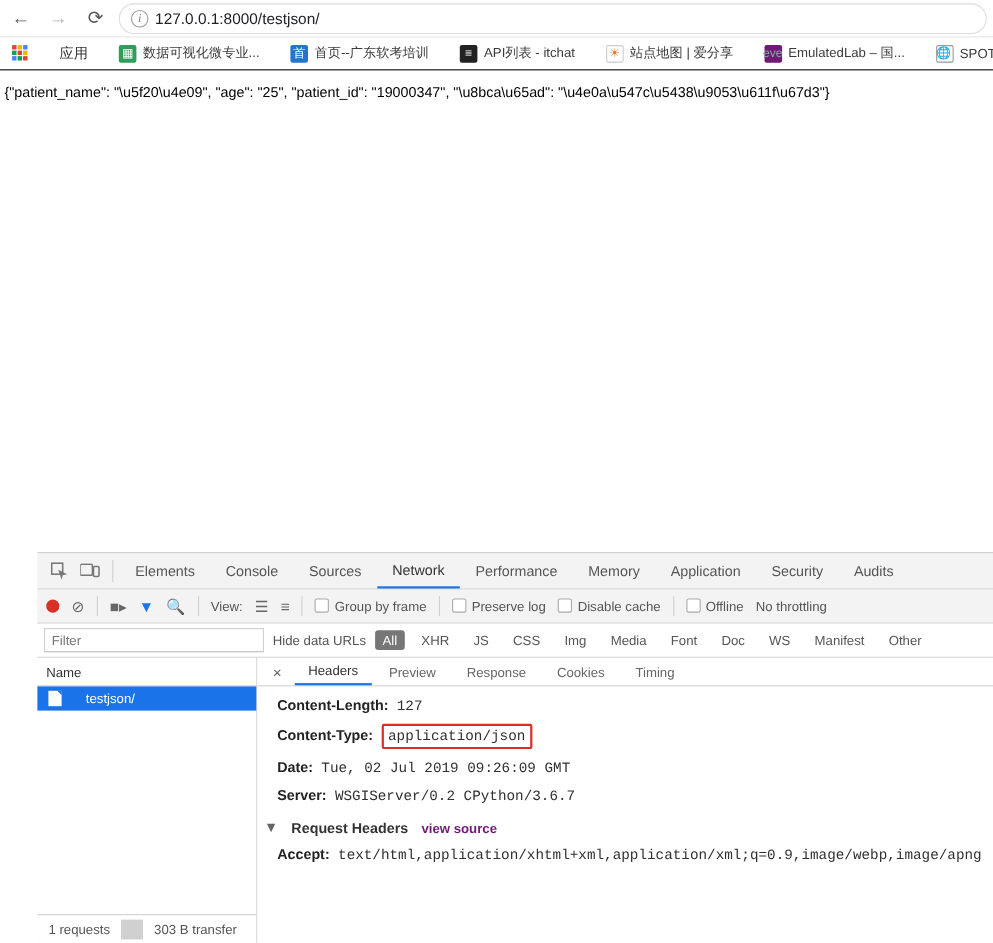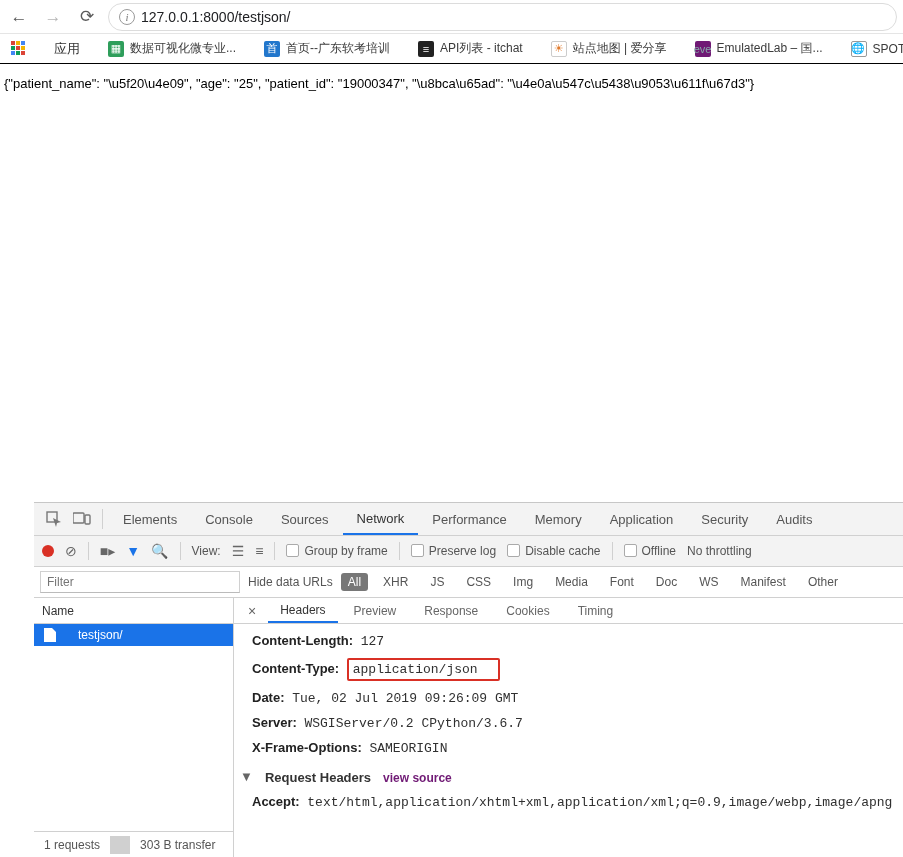--- a/index.html
+++ b/index.html
@@ -58,21 +58,21 @@
   .dt-right { flex:1; background:#fff; display:flex; flex-direction:column; min-width:0;}
   .dt-right .subtabs { height:26px; display:flex; align-items:center; border-bottom:1px solid #d0d0d0; padding-left:6px; gap:4px; font-size:12px; color:#666;}
   .dt-right .subtabs .close { padding:0 8px; font-size:14px;}
   .dt-right .subtabs .st { padding:4px 12px; cursor:pointer;}
   .dt-right .subtabs .st.active { color:#333; border-bottom:2px solid #1a73e8;}
 
   .dt-right .hdrs { flex:1; overflow:auto; padding:0 0 6px 18px; font-size:13px; }
   .hrow { margin:9px 0; font-family: Arial, sans-serif;}
   .hrow b { color:#222; font-weight:700; margin-right:4px;}
   .hrow code{ font-family: Consolas, "Courier New", monospace; color:#303030; }
-  .redbox{ border:2px solid #d93025; padding:1px 20px 2px 4px; border-radius:2px; display:inline-block;}
+  .redbox{ border:2px solid #d93025; padding:1px 4px 2px 4px; border-radius:2px; display:inline-block;}
 
   .section { margin:14px 0 4px 0; color:#333; font-weight:700; display:flex; align-items:center; gap:12px;}
   .section .tri { display:inline-block; transform:translateY(-1px); color:#666;}
   .section .vs { font-weight:700; color:#701a75; font-size:12px;}
 </style>
 </head>
 <body>
 
 <div class="navrow">
   <div class="ic">←</div>
@@ -236,24 +236,20 @@
             <span class="redbox"><code>application/json</code></span>
           </div>
           <div class="hrow">
             <b>Date:</b>
             <code>Tue, 02 Jul 2019 09:26:09 GMT</code>
           </div>
           <div class="hrow">
             <b>Server:</b>
             <code>WSGIServer/0.2 CPython/3.6.7</code>
           </div>
-          <div class="hrow">
-            <b>X-Frame-Options:</b>
-            <code>SAMEORIGIN</code>
-          </div>
 
           <div class="section" style="margin-left:-12px;">
             <span class="tri">▼</span>
             <span>Request Headers</span>
             <span class="vs">view source</span>
           </div>
           <div class="hrow">
             <b>Accept:</b>
             <code>text/html,application/xhtml+xml,application/xml;q=0.9,image/webp,image/apng</code>
           </div>

